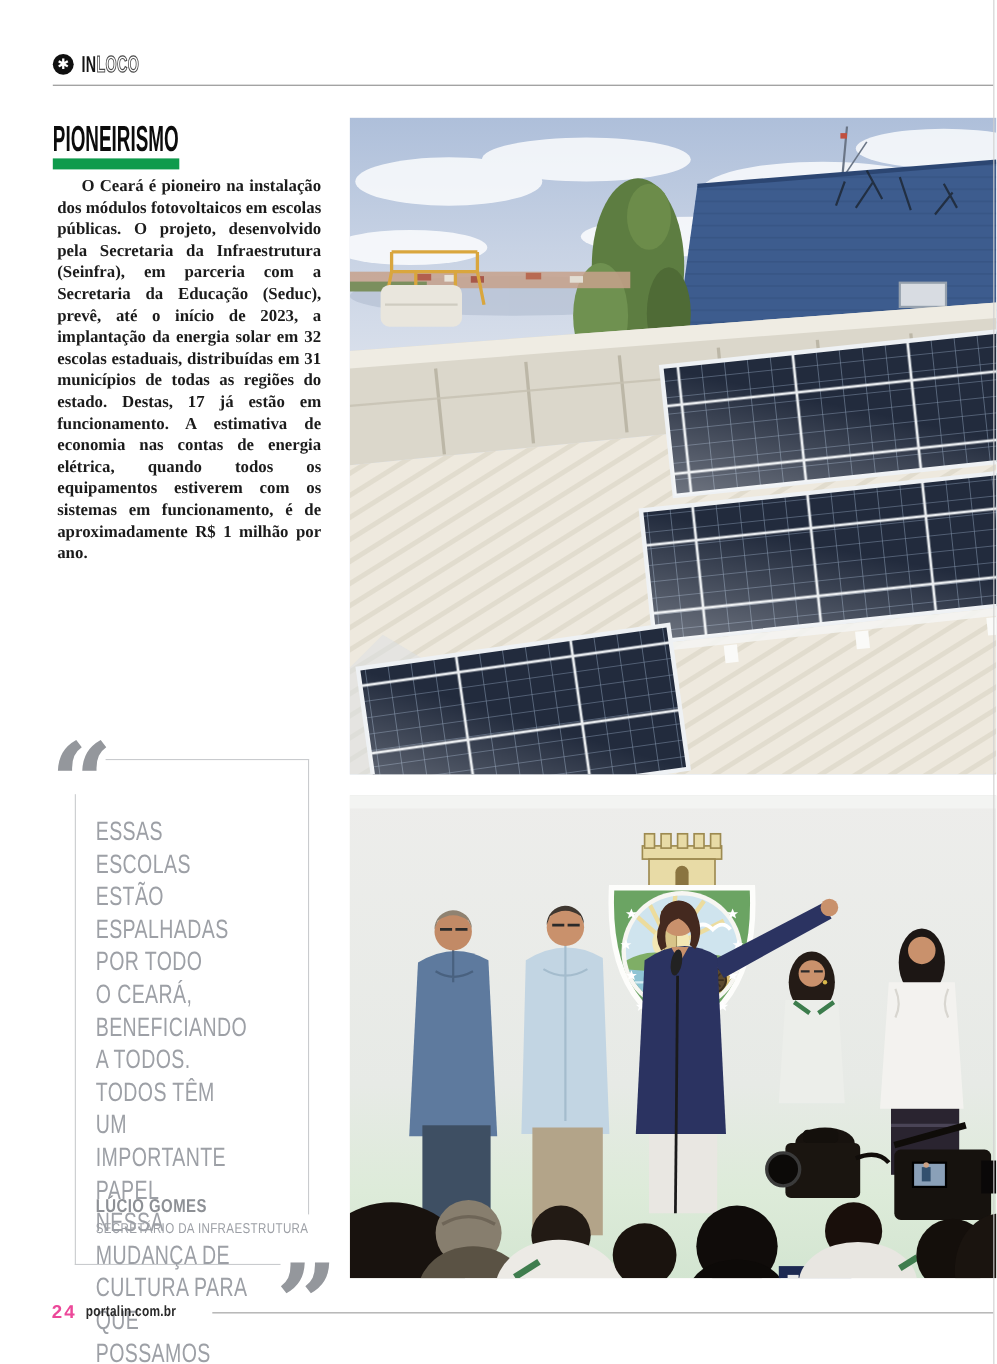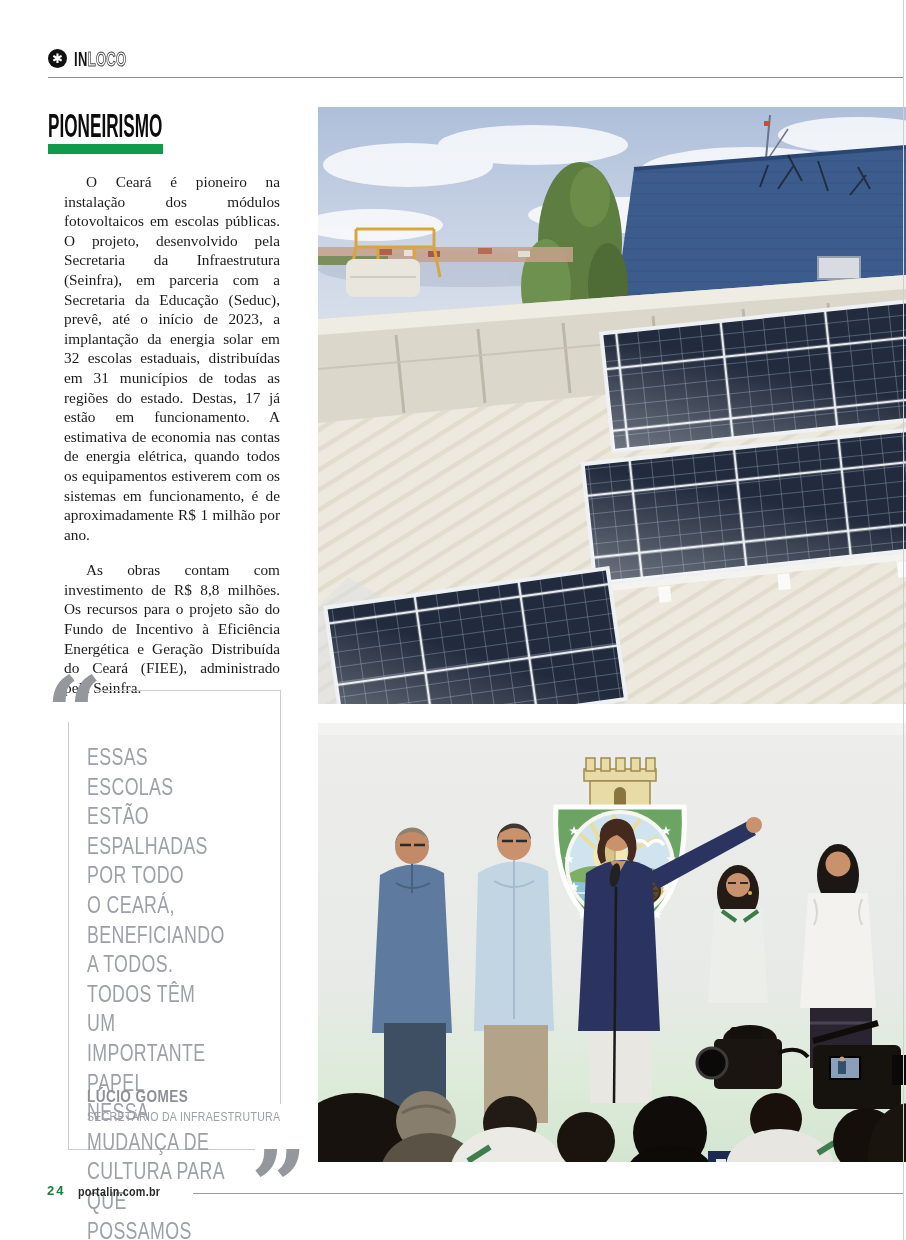--- a/index.html
+++ b/index.html
@@ -27,21 +27,21 @@
     color:#0c0c0c; transform:scaleX(0.52); transform-origin:left top; white-space:nowrap; letter-spacing:0px;
   }
   .title-bar { position:absolute; left:48px; top:144px; width:115px; height:10px; background:var(--accent-green,#0f9b4c); }
 
   
   .article-body {
     position:absolute; left:48px; top:156px; width:248px;
     font-family:"Liberation Serif", serif; font-size:15.3px; line-height:19.6px;
     text-align:justify; color:#1b1b1b;
   }
-  .article-body p { margin:16px; text-indent:22px; hyphens:auto; -webkit-hyphens:auto; }
+  .article-body p { margin:4px; text-indent:22px; hyphens:auto;font-weight:bold; -webkit-hyphens:auto; }
 
   
   .quote-box { position:absolute; left:68px; top:690px; width:213px; height:460px; }
   .qb-line { position:absolute; background:var(--rule-gray,#c9cbce); }
   .qb-top { left:28px; right:0; top:0; height:1px; }
   .qb-right { right:0; top:0; width:1px; height:414px; }
   .qb-bottom { left:0; bottom:0; width:187px; height:1px; }
   .qb-left { left:0; top:32px; bottom:0; width:1px; }
   .quote-mark {
     position:absolute; font-family:"DejaVu Serif", serif; font-weight:bold;
@@ -62,21 +62,21 @@
     position:absolute; left:19px; top:419px; font-size:13px; letter-spacing:0.4px;
     color:#9da0a6; transform:scaleX(0.81); transform-origin:left top; white-space:nowrap;
   }
 
   
   .photo-top { position:absolute; left:318px; top:107px; width:588px; height:597px; overflow:hidden; background:#cfd8e6; }
   .photo-bottom { position:absolute; left:318px; top:723px; width:588px; height:439px; overflow:hidden; background:#e8eae7; }
   .photo-top svg, .photo-bottom svg { display:block; }
 
   
-  .footer-page-number { position:absolute; left:47px; top:1183px; font-size:13px; font-weight:bold; letter-spacing:2px; color:#15803d; }
+  .footer-page-number { position:absolute; left:47px; top:1183px; font-size:17px; font-weight:bold; letter-spacing:2px; color:#ec4899; }
   .footer-site { position:absolute; left:78px; top:1184px; font-size:13.5px; font-weight:bold; color:#2a2a2a;
     transform:scaleX(0.8); transform-origin:left top; letter-spacing:0.3px; white-space:nowrap; }
   .footer-rule { position:absolute; left:193px; right:3px; top:1193px; height:1px; background:#9c9c9c; }
 </style>
 </head>
 <body>
 
 <div class="page">
 
   <div class="brand">
@@ -86,21 +86,20 @@
         <span class="brand-loco">LOCO</span>
     </span>
   </div>
   <div class="header-rule"></div>
 
   <div class="section-title">PIONEIRISMO</div>
   <div class="title-bar"></div>
 
   <div class="article-body">
     <p>O Ceará é pioneiro na instalação dos módulos fotovoltaicos em escolas públicas. O projeto, desenvolvido pela Secretaria da Infraestrutura (Seinfra), em parceria com a Secretaria da Educação (Seduc), prevê, até o início de 2023, a implantação da energia solar em 32 escolas estaduais, distribuídas em 31 municípios de todas as regiões do estado. Destas, 17 já estão em funcionamento. A estimativa de economia nas contas de energia elétrica, quando todos os equipamentos estiverem com os sistemas em funcionamento, é de aproximadamente R$ 1 milhão por ano.</p>
-    <p>As obras contam com investimento de R$ 8,8 milhões. Os recursos para o projeto são do Fundo de Incentivo à Eficiência Energética e Geração Distribuída do Ceará (FIEE), administrado pela Seinfra.</p>
   </div>
 
   <div class="quote-box">
     <div class="qb-line qb-top"></div>
     <div class="qb-line qb-right"></div>
     <div class="qb-line qb-bottom"></div>
     <div class="qb-line qb-left"></div>
     <span class="quote-mark quote-open">“</span>
     <div class="quote-text">ESSAS ESCOLAS ESTÃO
 ESPALHADAS POR TODO

